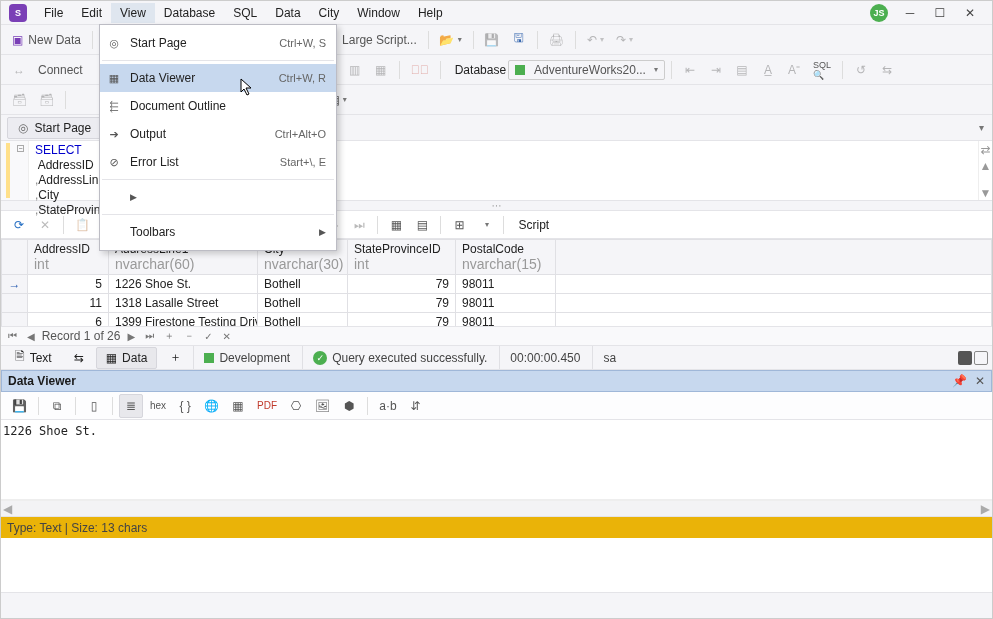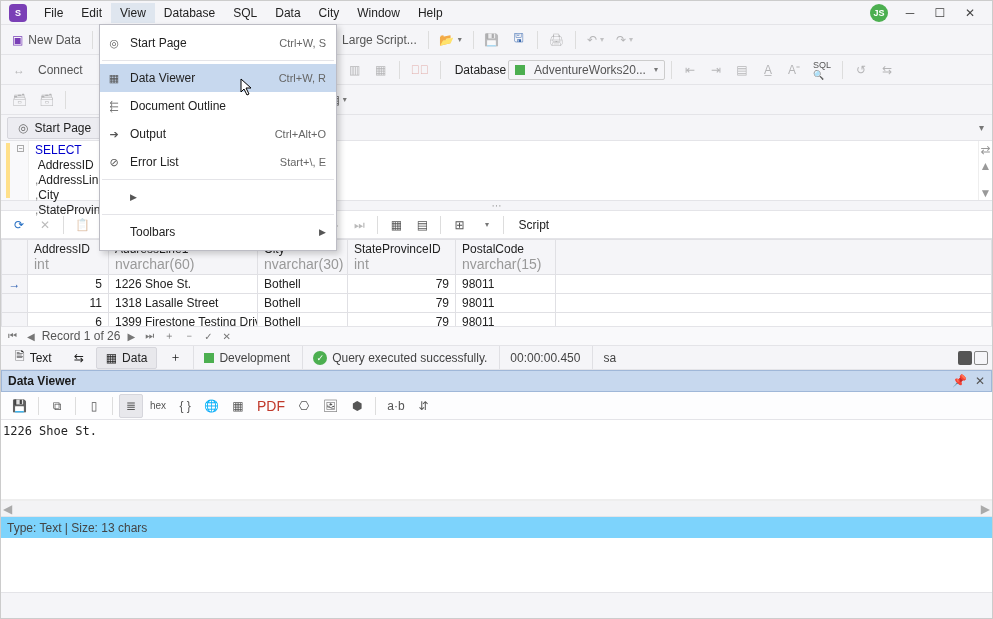--- a/index.html
+++ b/index.html
@@ -46,21 +46,21 @@
 .stat-tab.active{background:#e8e8ec;border:1px solid #d6d6dc;border-radius:2px;}
 .stat-plain{padding:0 10px;display:flex;align-items:center;gap:5px;color:#444;border-left:1px solid #e0e0e4;height:100%}
 .sq{width:10px;height:10px;}
 .green{background:#4caf50}
 .chk-round{width:14px;height:14px;border-radius:50%;background:#4caf50;color:#fff;display:flex;align-items:center;justify-content:center;font-size:9px}
 .dv-title{height:22px;background:#c7d8ee;border:1px solid #9fb7d8;display:flex;align-items:center;justify-content:space-between;padding:0 6px;font-weight:600;color:#1a1a1a;}
 .dv-title .r{display:flex;gap:8px;color:#555;font-weight:normal;font-size:11px}
 .dv-toolbar{height:28px;background:#fdfdfe;border-bottom:1px solid #e4e4e8;display:flex;align-items:center;padding:0 6px;gap:2px;}
 .dv-body{height:80px;padding:4px 2px;font-family:Consolas,monospace;font-size:12px;background:#fff;white-space:pre;line-height:15px;overflow:hidden;border-bottom:1px solid #eee}
 .dv-scroll{height:16px;background:#f3f3f5;border-top:1px solid #eee;display:flex;align-items:center;font-size:9px;color:#aaa;padding:0 2px}
-.dv-status{height:22px;border-top:1px solid #e4e4e8;display:flex;align-items:center;padding:0 6px;color:#444;background:#7dd3fc}
+.dv-status{height:22px;border-top:1px solid #e4e4e8;display:flex;align-items:center;padding:0 6px;color:#444;background:#eab308}
 .bottom-gap{position:absolute;left:0;right:0;bottom:0;height:26px;background:#f5f5f8;border-top:1px solid #e4e4e8}
 
 .dropdown{position:absolute;top:23px;left:98px;width:238px;background:#fff;border:1px solid #bcbcc4;box-shadow:3px 3px 6px rgba(0,0,0,.18);padding:4px 0;z-index:1000}
 .dd-item{display:flex;align-items:center;height:28px;padding:0 10px 0 6px;gap:8px;cursor:default}
 .dd-item.hover{background:#c7d8ee}
 .dd-ico{width:16px;height:16px;display:flex;align-items:center;justify-content:center;color:#555;font-size:11px}
 .dd-lbl{flex:1}
 .dd-sc{color:#666;font-size:11px}
 .dd-sep{height:1px;background:#e4e4e8;margin:3px 2px}
 .dd-arr{font-size:9px;color:#555}
@@ -325,21 +325,21 @@
   <div class="sep"></div>
   <div class="tbtn">⧉</div>
   <div class="sep"></div>
   <div class="tbtn">▯</div>
   <div class="sep"></div>
   <div class="tbtn" style="background:#e8e8ec;border:1px solid #d6d6dc">≣</div>
   <div class="tbtn" style="font-size:10px">hex</div>
   <div class="tbtn">{ }</div>
   <div class="tbtn">🌐</div>
   <div class="tbtn">▦</div>
-  <div class="tbtn" style="font-size:14px;color:#c0392b">PDF</div>
+  <div class="tbtn" style="font-size:10px;color:#c0392b">PDF</div>
   <div class="tbtn">⎔</div>
   <div class="tbtn">🖼</div>
   <div class="tbtn">⬢</div>
   <div class="sep"></div>
   <div class="tbtn">a·b</div>
   <div class="tbtn">⇵</div>
 </div>
 <div class="dv-body">1226 Shoe St.</div>
 <div class="dv-scroll">
     <span>◀</span>

